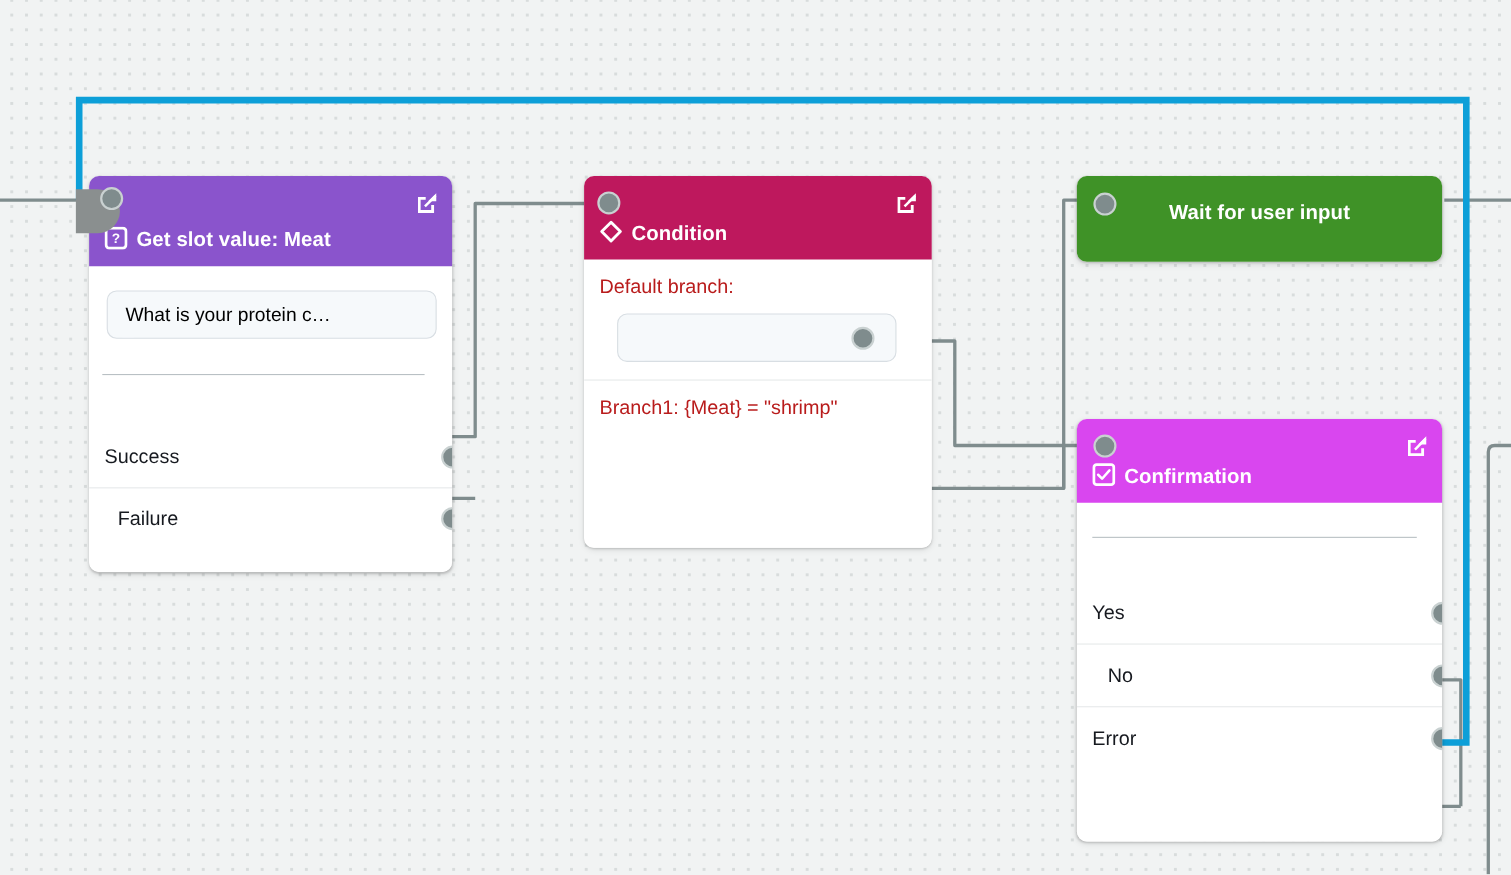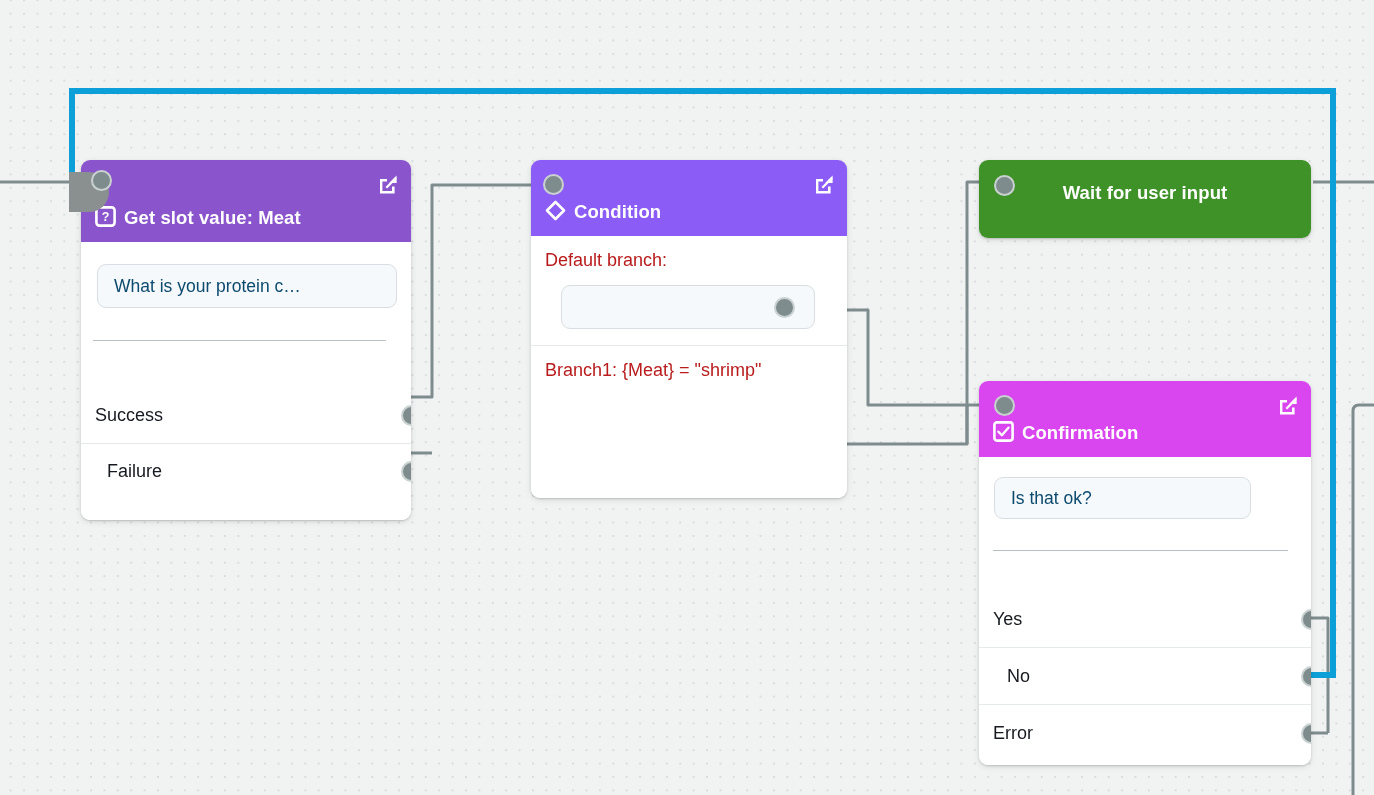--- a/index.html
+++ b/index.html
@@ -73,21 +73,21 @@
 
   
   .bubble{
     position:relative;
     background:#f6f9fb;
     border:1px solid #d8dee3;
     border-radius:9px;
     box-sizing:border-box;
     display:flex;align-items:center;
     padding:0 16px;
-    font-size:17.5px;color:#0c4a6e;
+    font-size:17.5px;color:#000000;
     white-space:nowrap;overflow:hidden;
   }
   .bubble:after{
     content:"";position:absolute;left:12px;bottom:-10px;
     width:0;height:0;
     border-left:1px solid transparent;
     border-top:10px solid #d8dee3;
     border-right:13px solid transparent;
   }
   .bubble:before{
@@ -185,21 +185,21 @@
       </div>
       <div class="row-sep"></div>
       <div class="out-row" style="height:55px;margin-left:12px;">
         <span>Failure</span>
         <span class="out-port"></span>
       </div>
     </div>
   </div>
 
   <div class="node" style="left:531px;top:160px;width:316px;">
-    <div class="node-header" style="background:#8b5cf6;height:76px;text-align:center;">
+    <div class="node-header" style="background:#be185d;height:76px;text-align:center;">
       <span class="port in" style="left:12px;top:14px;"></span>
       <span class="edit-icon">
         <svg width="22" height="22" viewBox="0 0 22 22">
           <path d="M3,5 L10,5 L10,7.6 L5.4,7.6 L5.4,17 L15,17 L15,12.4 L17.6,12.4 L17.6,19.6 L3,19.6 Z" fill="#fff"></path>
           <path d="M19.6,1.6 L19.6,9 L12.2,9 Z" fill="#fff"></path>
           <path d="M18.2,3.2 L8.5,12.9 L10.1,14.5 L19.8,4.8 Z" fill="#fff"></path>
         </svg>
       </span>
       <span class="hdr-title">
         <span>
@@ -250,23 +250,20 @@
         <span>
           <svg width="21" height="21" viewBox="0 0 21 21">
             <rect x="1.4" y="1.4" width="18.2" height="18.2" rx="2.5" ry="2.5" fill="none" stroke="#fff" stroke-width="2.6"></rect>
             <path d="M5.3,10.6 L8.9,14.2 L15.6,6.6" fill="none" stroke="#fff" stroke-width="2.3" stroke-linecap="round" stroke-linejoin="round"></path>
           </svg>
         </span>
         <span>Confirmation</span>
       </span>
     </div>
     <div class="node-body" style="height:308px;">
-      <div class="bubble" style="margin:20px 60px 0 15px;height:42px;">
-        <span>Is that ok?</span>
-      </div>
       <div class="divider" style="margin:31px 23px 0 14px;"></div>
       <div class="out-row" style="height:55px;margin-top:41px;">
         <span>Yes</span>
         <span class="out-port"></span>
       </div>
       <div class="row-sep"></div>
       <div class="out-row" style="height:56px;padding-left:28px;">
         <span>No</span>
         <span class="out-port"></span>
       </div>

